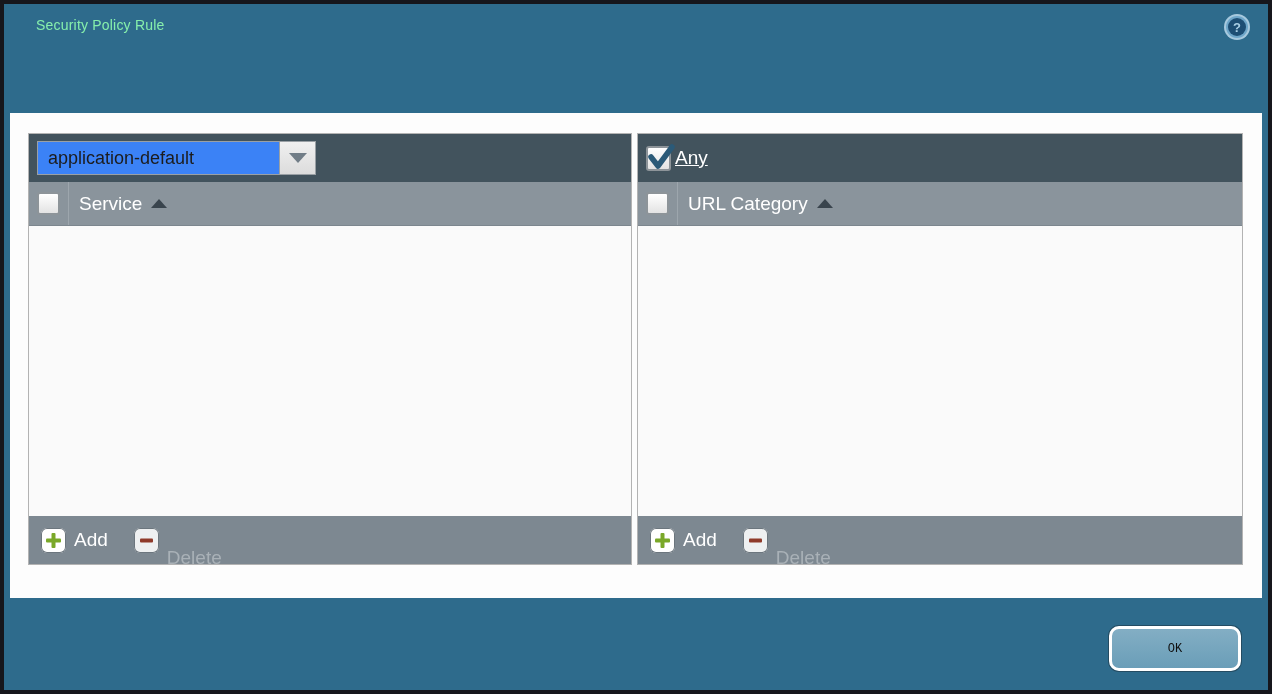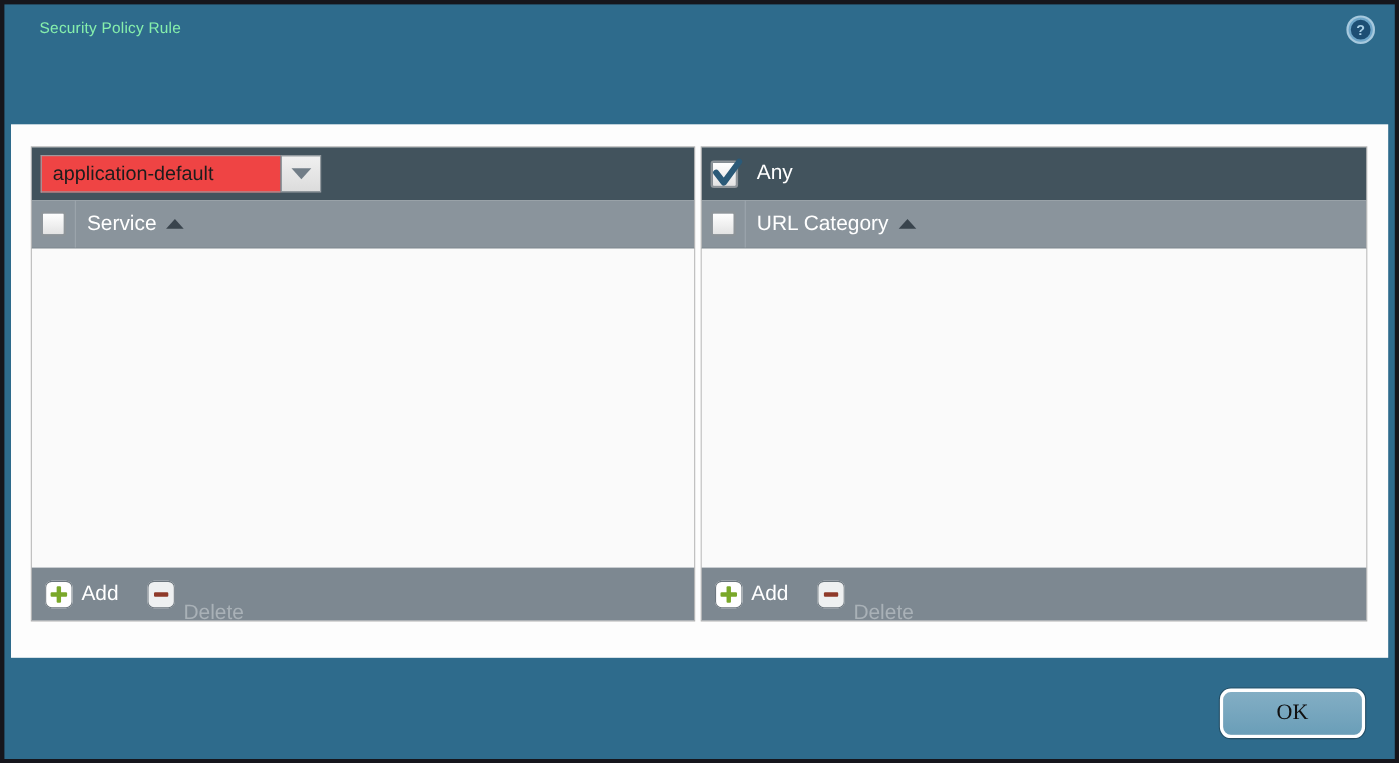--- a/index.html
+++ b/index.html
@@ -65,21 +65,21 @@
   .panel-toolbar {
     height:48px; flex:0 0 48px;
     background:#42535d;
     display:flex; align-items:center;
     padding:0 8px;
   }
 
   
   .dropdown { display:flex; height:34px; cursor:pointer; }
   .dropdown-value {
-    width:218px; background:#ef4444;
+    width:242px; background:#3b82f6;
     border:1px solid #9aa0a5; border-right:none;
     font-size:18px; color:#1c1c1c;
     padding:0 10px; line-height:32px;
     overflow:hidden; white-space:nowrap;
   }
   .dropdown-btn {
     width:37px; background:linear-gradient(#f0f0f0,#dcdcdc);
     border:1px solid #9aa0a5;
     display:flex; align-items:center; justify-content:center;
   }
@@ -91,21 +91,21 @@
 
   
   .checkbox {
     width:25px; height:25px;
     background:linear-gradient(#ffffff,#e3e3e3);
     border:2px solid #8d9499; border-radius:3px;
     position:relative; cursor:pointer; flex:0 0 auto;
   }
   .checkbox svg { position:absolute; left:-2px; top:-6px; overflow:visible; }
 
-  .any-label { color:#ffffff; font-size:19px; margin-left:17px; }
+  .any-label { color:#ffffff; font-size:19px; margin-left:4px;text-decoration:underline; }
 
   
   .col-header {
     height:44px; flex:0 0 44px;
     background:#8a949c;
     display:flex; align-items:center;
     border-bottom:1px solid #7c868e;
   }
   .cb-cell {
     width:40px; height:100%;
@@ -145,25 +145,25 @@
   .pf-btn.disabled .badge { background:#eef0f1; }
 
   
   .actions {
     position:absolute; right:27px; bottom:19px;
     display:flex; gap:13px;
   }
   .btn {
     width:132px; height:45px;
     border:3px solid #ffffff; border-radius:10px;
-    font-size:20px; color:#101010;
+    font-size:12px; color:#101010;
     display:flex; align-items:center; justify-content:center;
     cursor:pointer;
     box-shadow:0 0 0 1px rgba(20,20,20,0.35);
-    font-family:Liberation Serif, serif;
+    font-family:Liberation Mono, monospace;
   }
   .btn.ok     { background:linear-gradient(#83aec4,#6a9eb8); }
   .btn.cancel { background:linear-gradient(#d4d4d4,#c3c3c3); }
 </style>
 </head>
 <body>
 
 <div class="window">
 
   <div class="title">Security Policy Rule</div>

